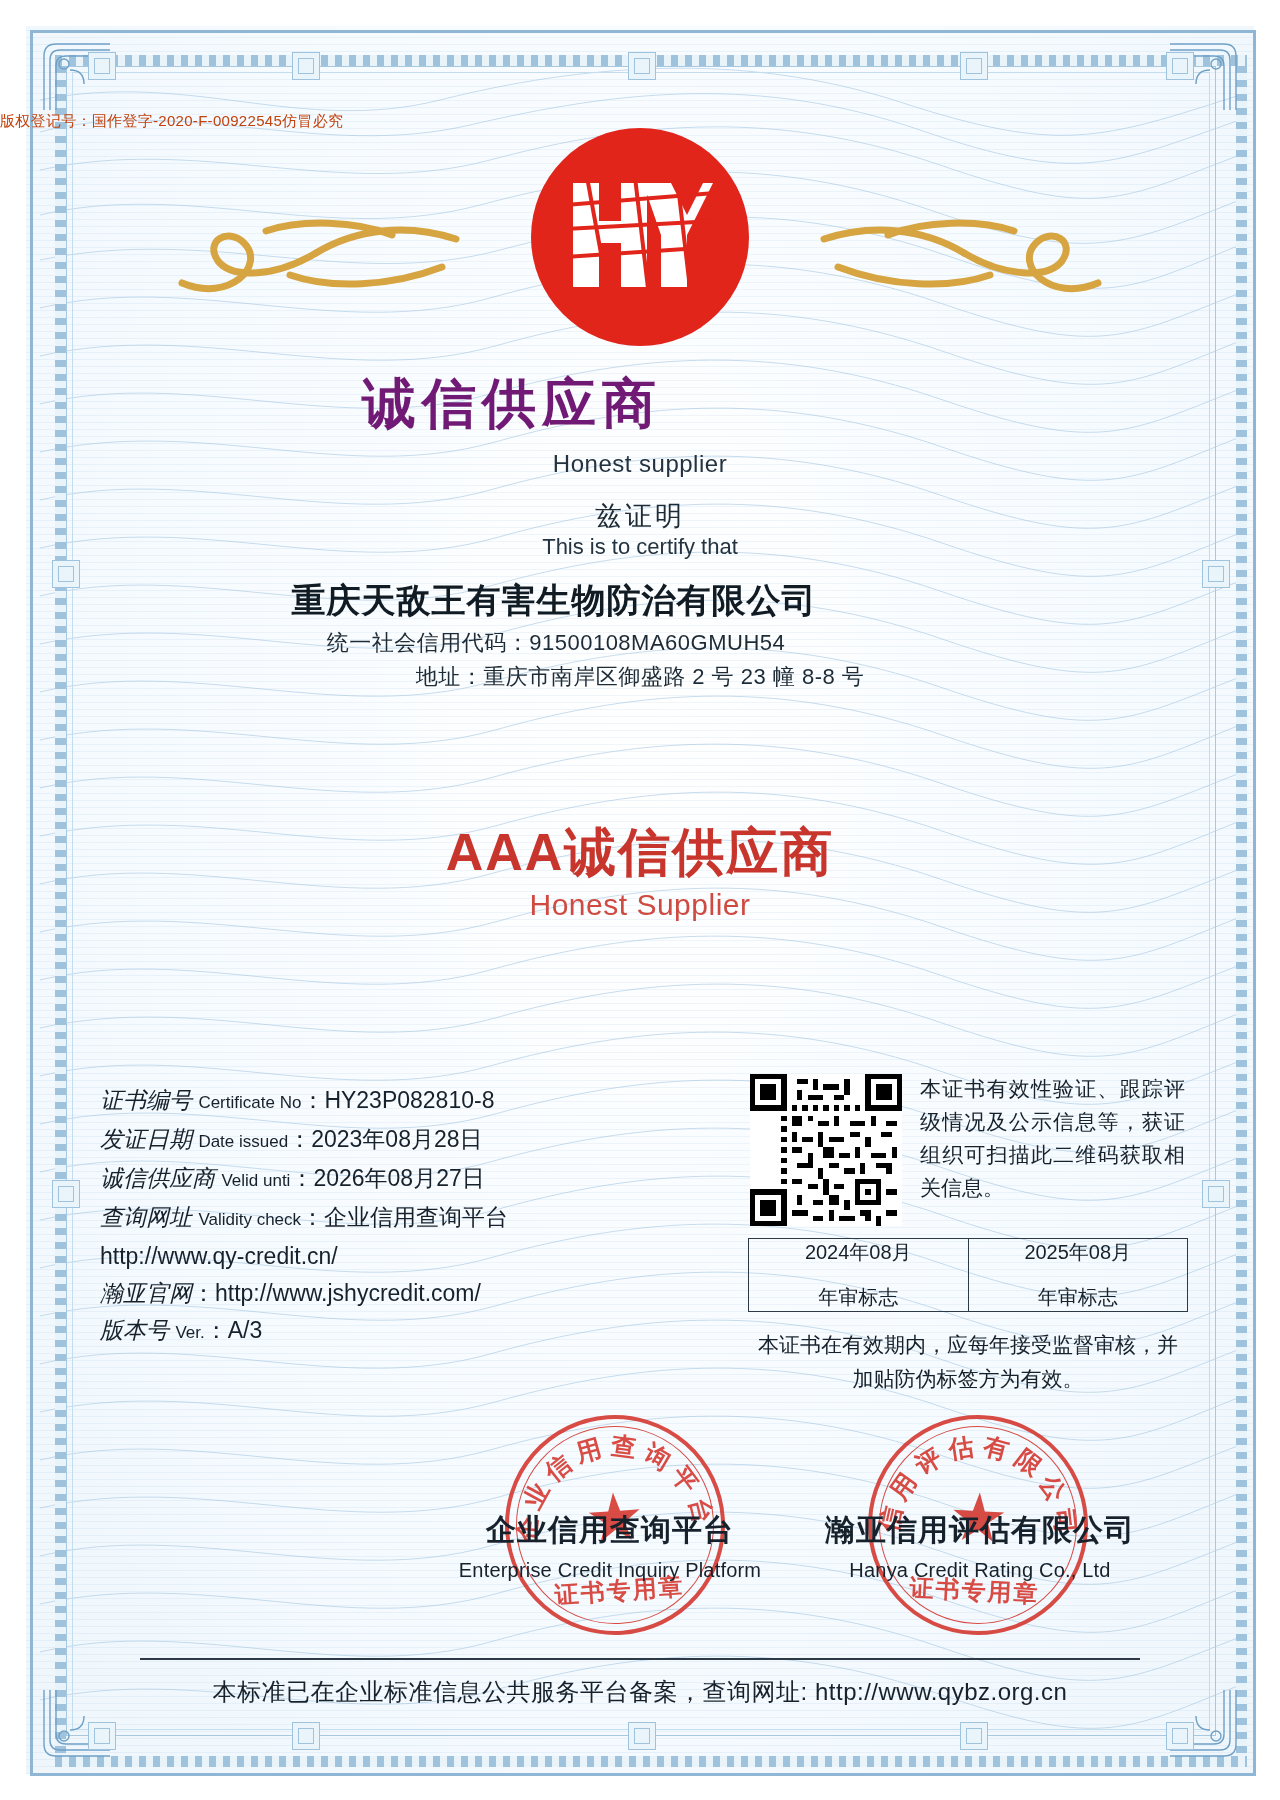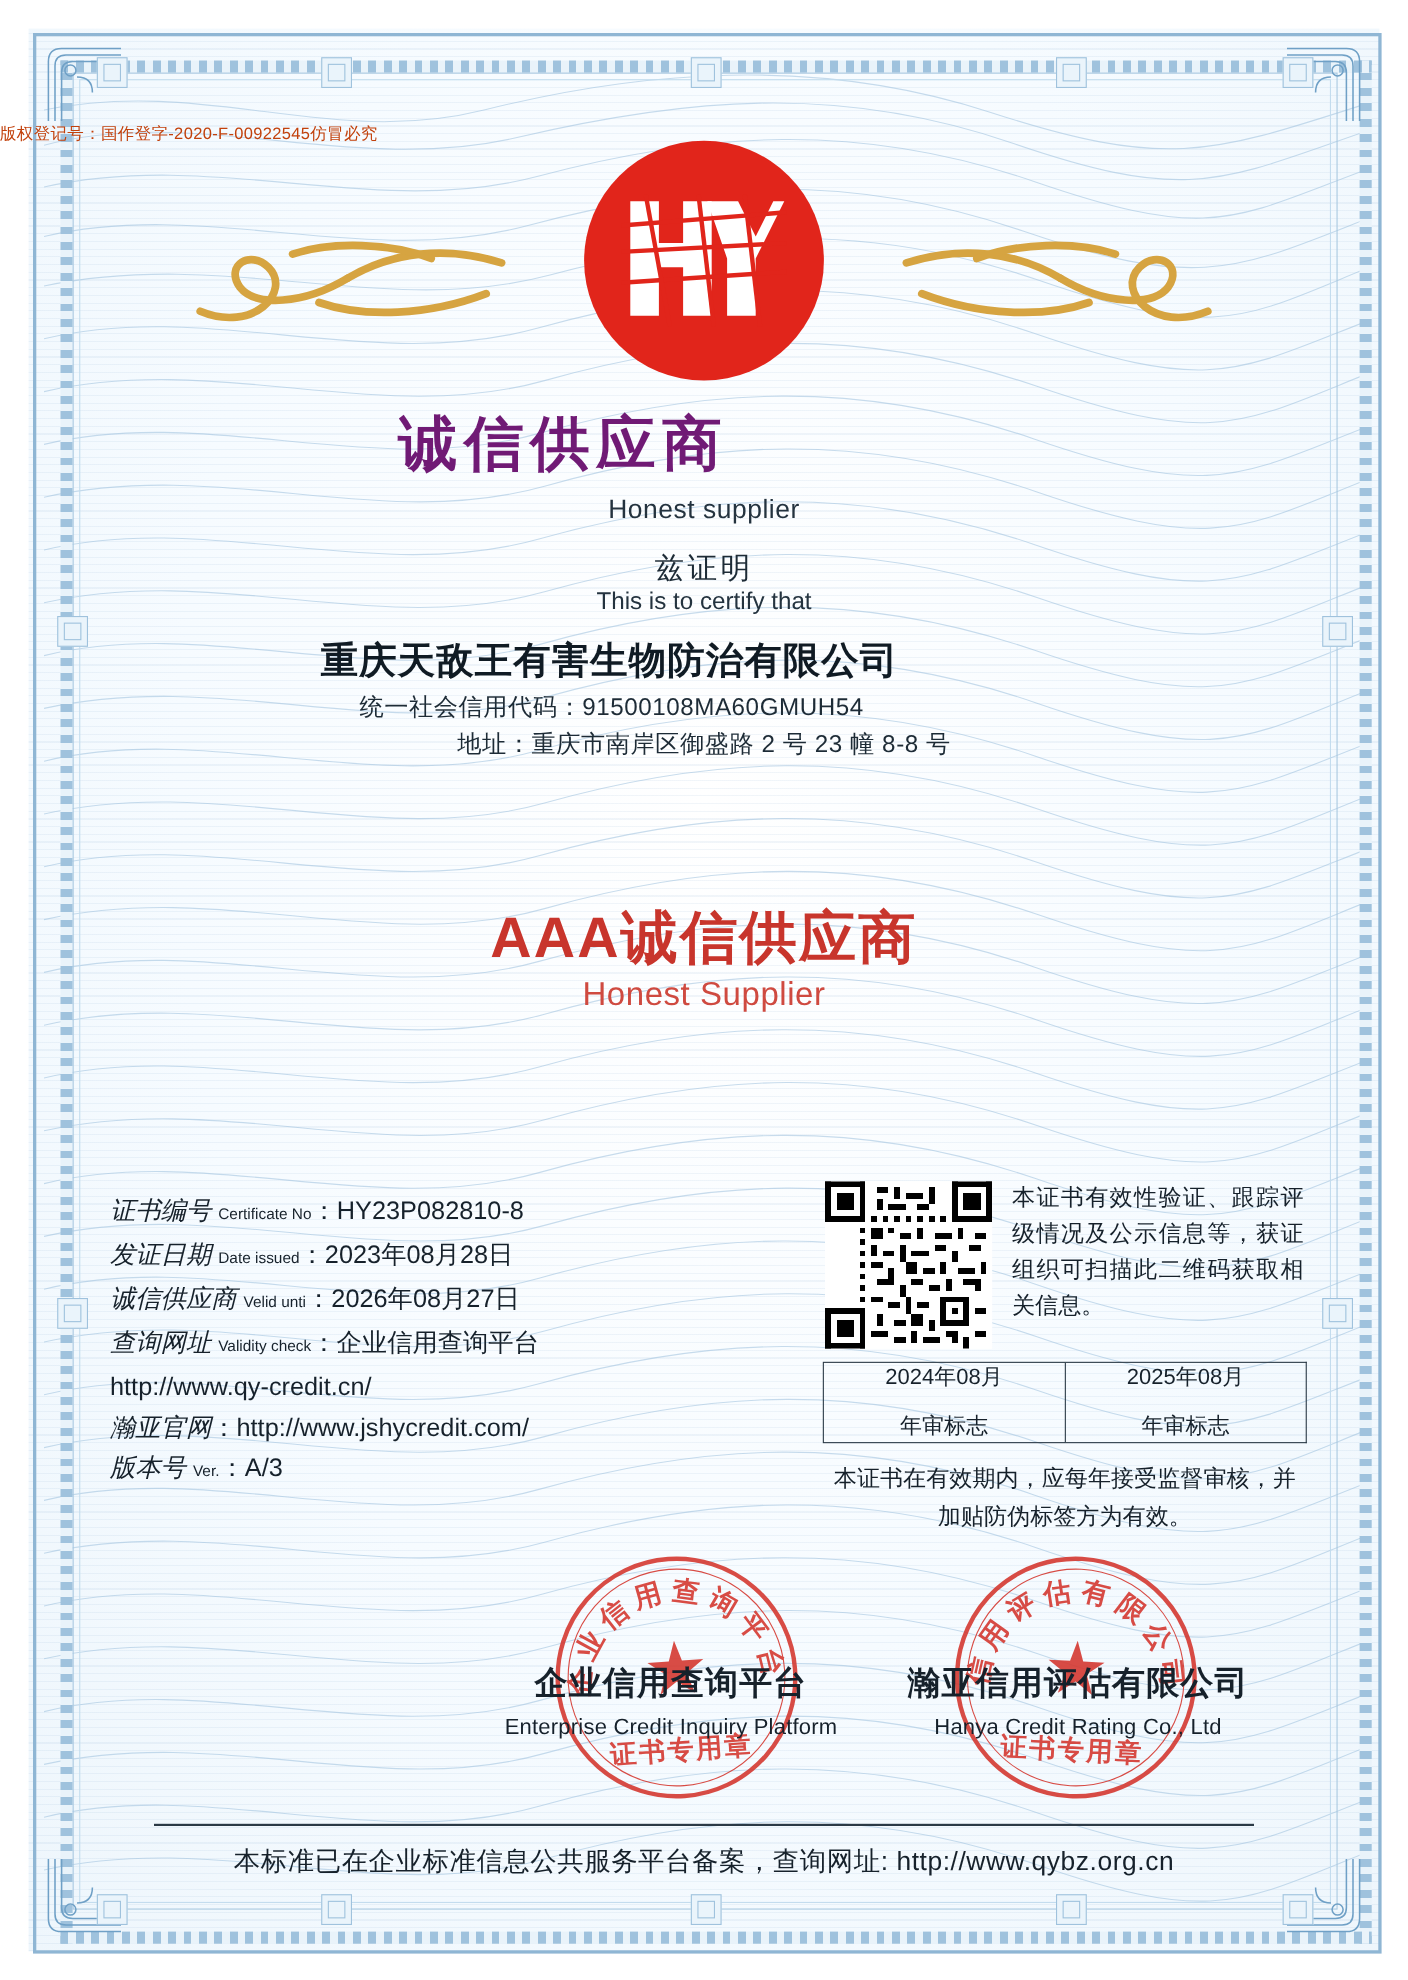--- a/index.html
+++ b/index.html
@@ -126,21 +126,21 @@
     font-size:30px;color:#cf4a40;letter-spacing:.5px;
   }
 
   
   .details{
     position:absolute;left:100px;top:1082px;width:610px;
     font-size:23px;color:#16212b;line-height:37px;
   }
   .details .row{white-space:nowrap;}
   .details .lbl-cn{font-size:23px;font-style:italic;}
-  .details .lbl-en{font-size:14px;margin-top:28px;}
+  .details .lbl-en{font-size:17px;margin-top:28px;}
   .details .url{font-size:23px;}
 
   
   .qr{
     position:absolute;left:750px;top:1074px;width:152px;height:152px;
     background:#fff;
   }
   .qr canvas,.qr .grid{display:block;width:152px;height:152px;}
   .qr-note{
     position:absolute;left:920px;top:1072px;width:265px;

